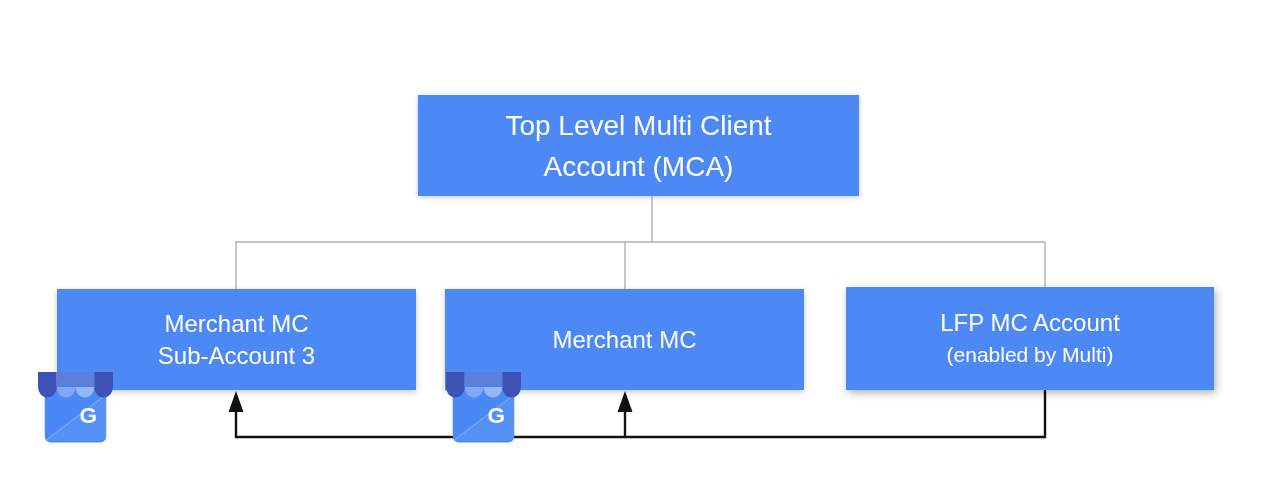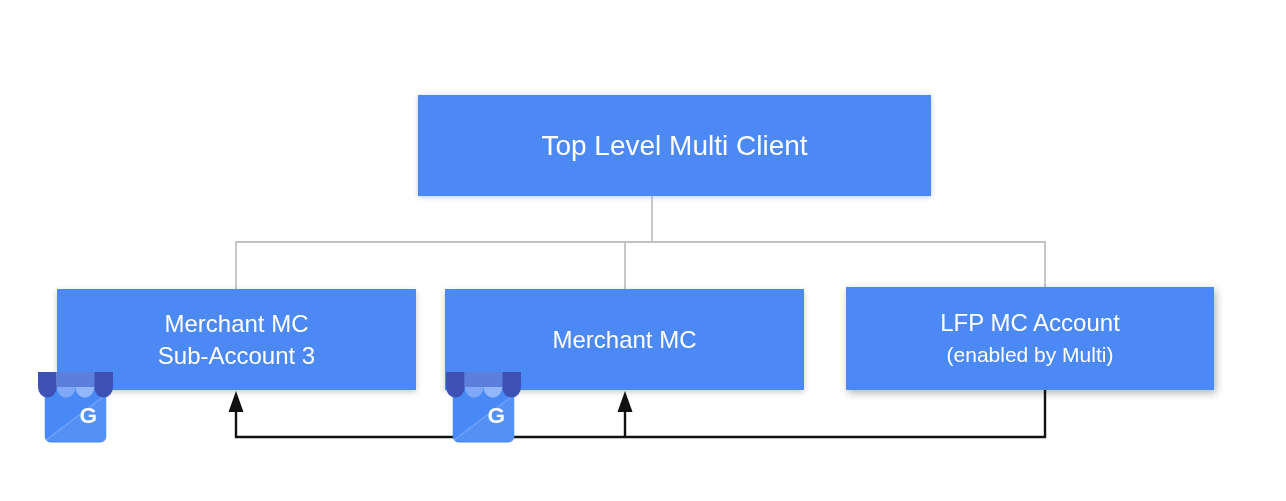--- a/index.html
+++ b/index.html
@@ -45,21 +45,21 @@
     background: var(--node-fill);
     color: var(--node-text);
     display: flex;
     flex-direction: column;
     align-items: center;
     justify-content: center;
     text-align: center;
   }
   .node-mca {
     left: 418px; top: 95px;
-    width: 513px; height: 101px;
+    width: 441px; height: 101px;
     box-shadow: 0 1px 5px rgba(120,160,245,0.55);
   }
   .node-mca .line { font-size: 28px; line-height: 41px; }
   .node-child {
     box-shadow: 0 2px 6px rgba(0,0,0,0.22);
     text-align: center;
   }
   .node-m1 { left: 57px;  top: 289px; width: 359px; height: 101px; }
   .node-m2 { left: 445px; top: 289px; width: 359px; height: 101px; }
   .node-lfp {
@@ -93,20 +93,21 @@
 
     <path class="tree-path" d="M652 196 V242 M235 242 H1046 M236 241 V289 M625 241 V289 M1045 241 V287"></path>
 
     <path class="arrow-path" d="M1045 390 V437 H236 V408 M625 437 V408"></path>
     <polygon class="arrow-head" points="236,391 228.5,412 243.5,412"></polygon>
     <polygon class="arrow-head" points="625,391 617.5,412 632.5,412"></polygon>
   </svg>
 
   <div class="node node-mca">
     <div class="line">Top Level Multi Client</div>
+    <div class="line">Account (MCA)</div>
   </div>
 
   <div class="node node-child node-m1">
     <div class="line">Merchant MC</div>
     <div class="line">Sub-Account 3</div>
   </div>
 
   <div class="node node-child node-m2">
     <div class="line">Merchant MC</div>
   </div>

